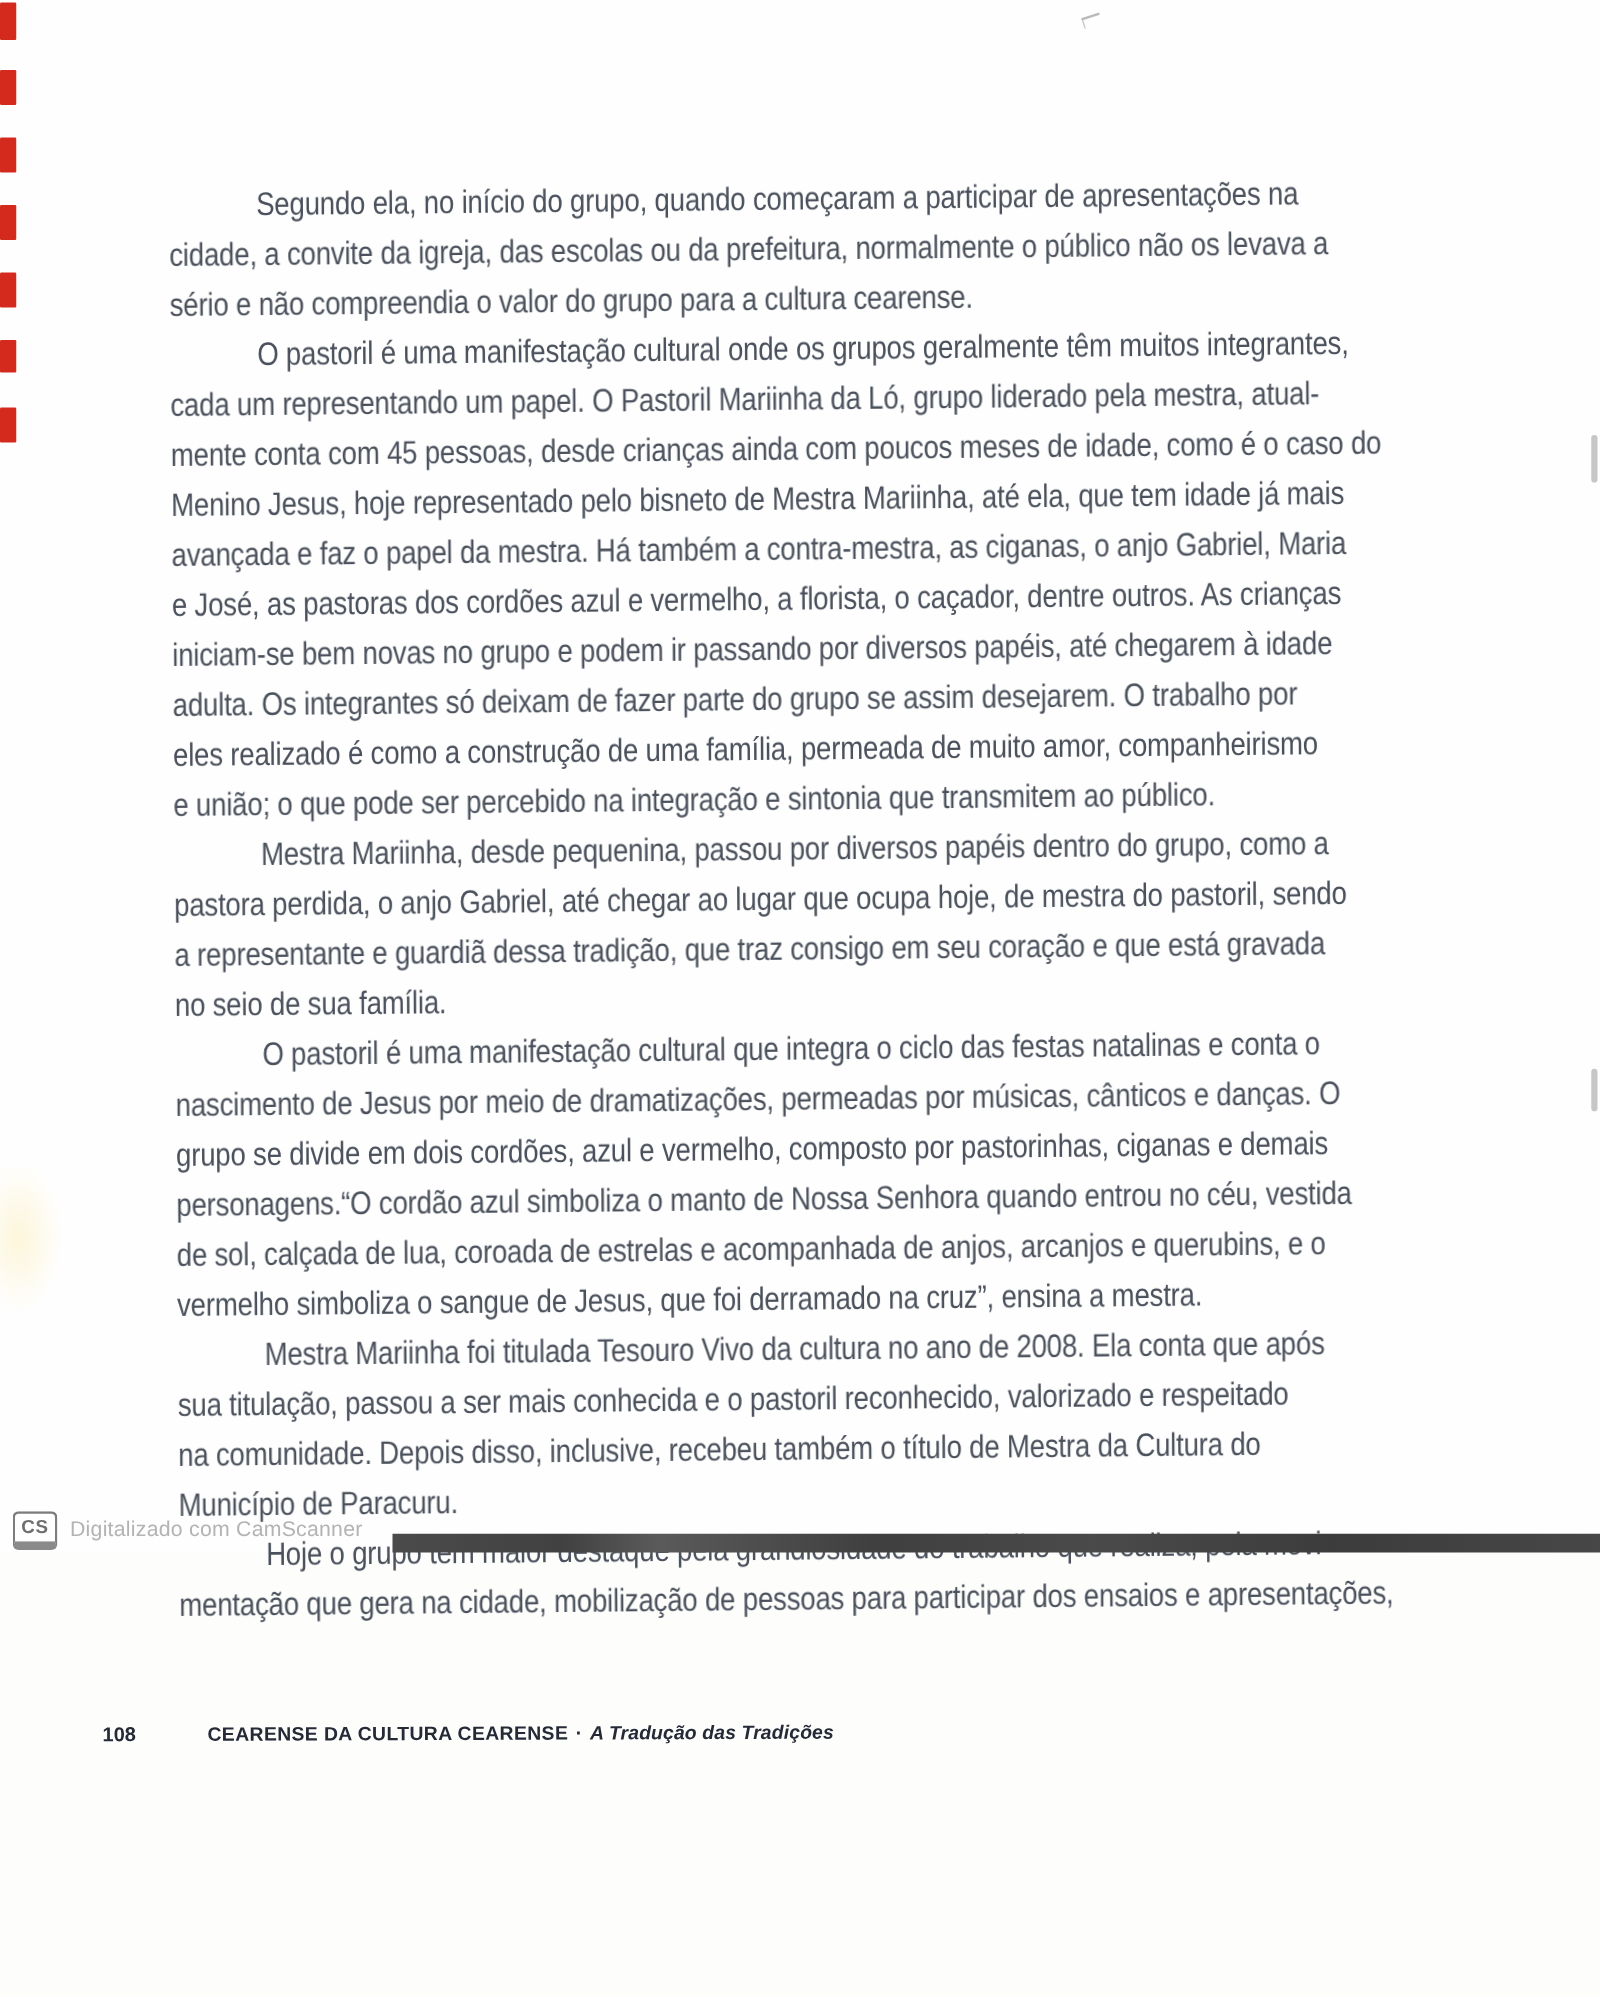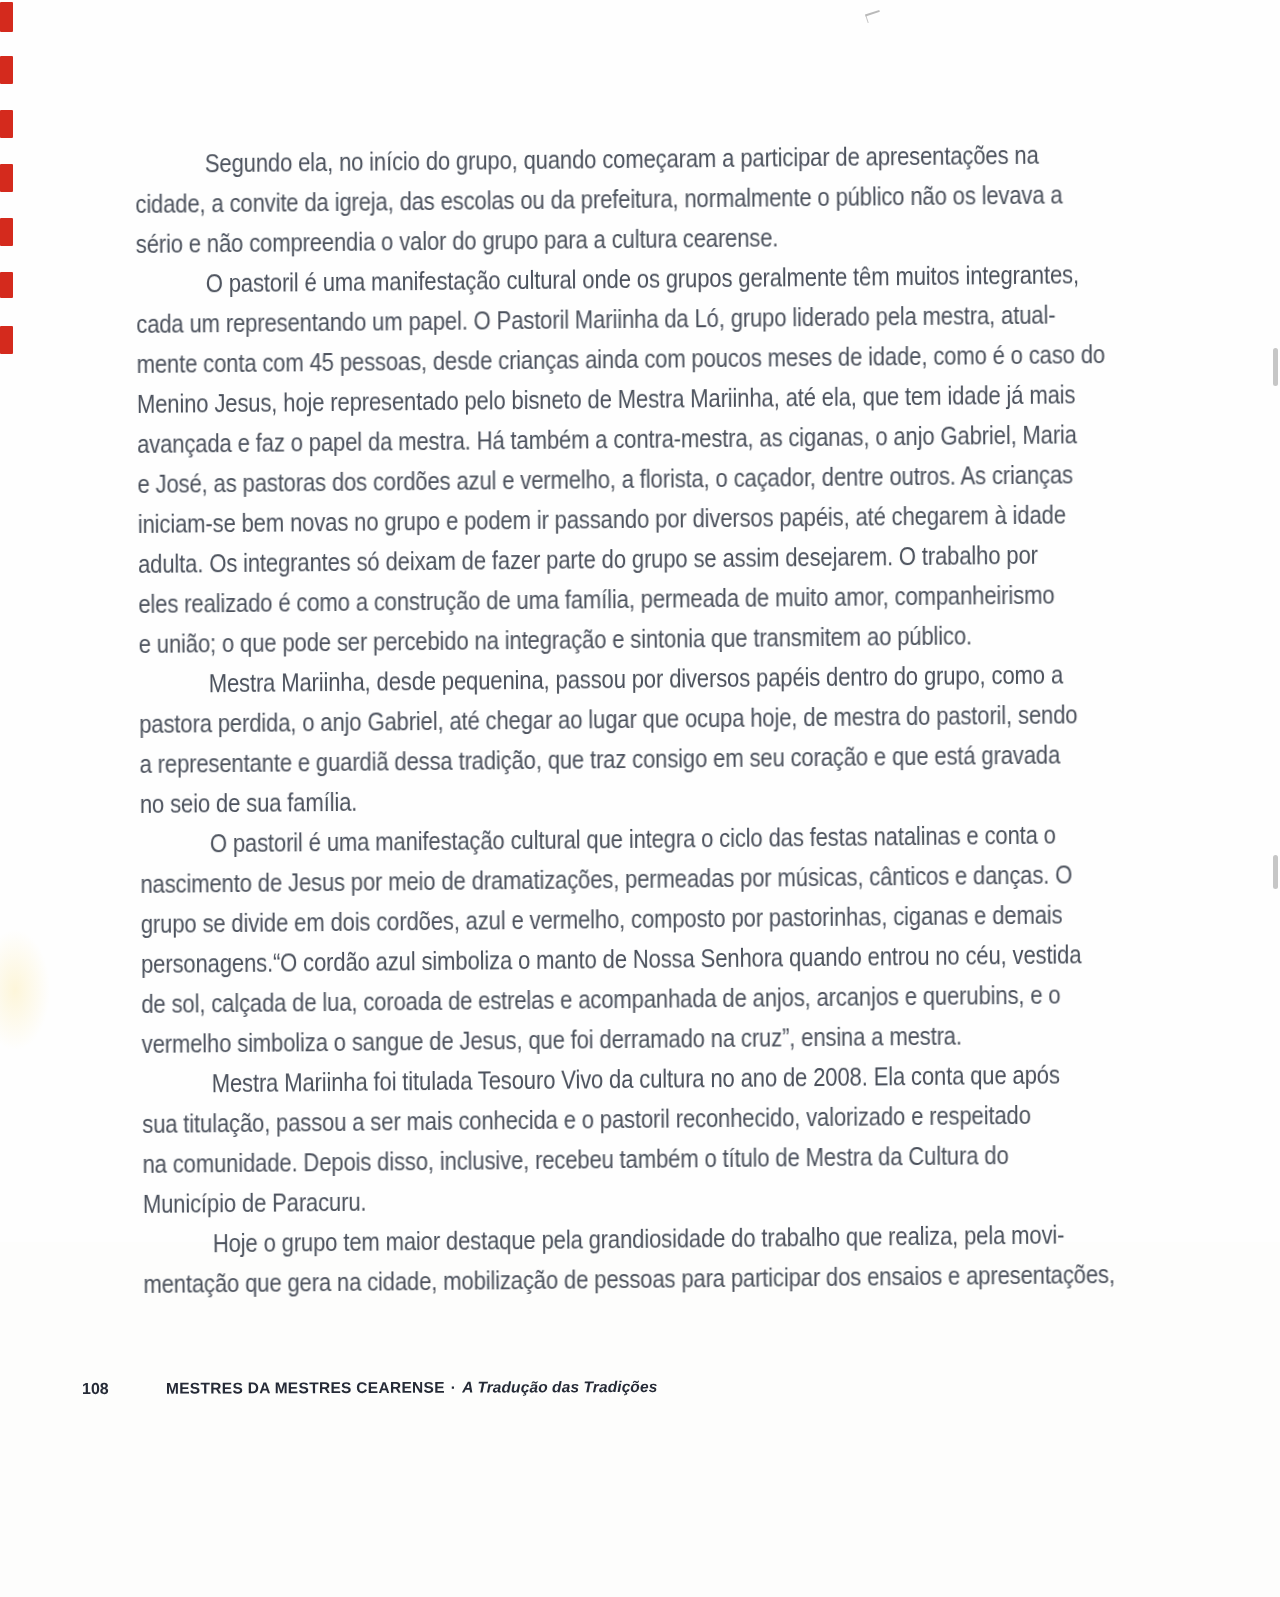--- a/index.html
+++ b/index.html
@@ -169,18 +169,23 @@
       </div>
       <div class="para">
         <div class="line indent">Hoje o grupo tem maior destaque pela grandiosidade do trabalho que realiza, pela movi-</div>
         <div class="line">mentação que gera na cidade, mobilização de pessoas para participar dos ensaios e apresentações,</div>
       </div>
     </div>
 
   <div id="footer">
     <span class="pagenum">108</span>
     <span class="booktitle">
-      <span>MESTRES DA MESTRES CEARENSE</span><span class="sep">·</span><span class="subtitle">A Tradução das Tradições</span>
+      <span>CEARENSE DA CULTURA CEARENSE</span><span class="sep">·</span><span class="subtitle">A Tradução das Tradições</span>
     </span>
   </div>
 
+  <div id="watermark-row">
+    <div id="cs-badge">CS</div>
+    <div id="watermark-label">Digitalizado com CamScanner</div>
+    <div id="bottom-bar"></div>
+  </div>
 
 </div>
 
 </body></html>

